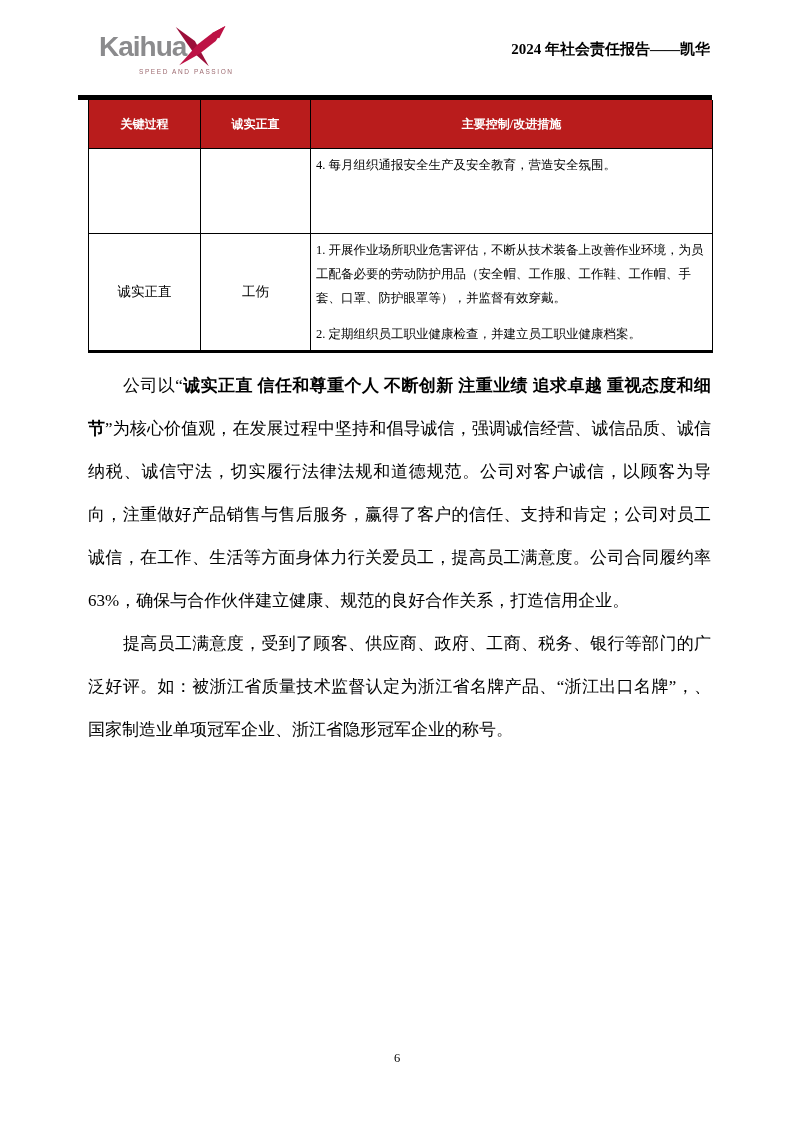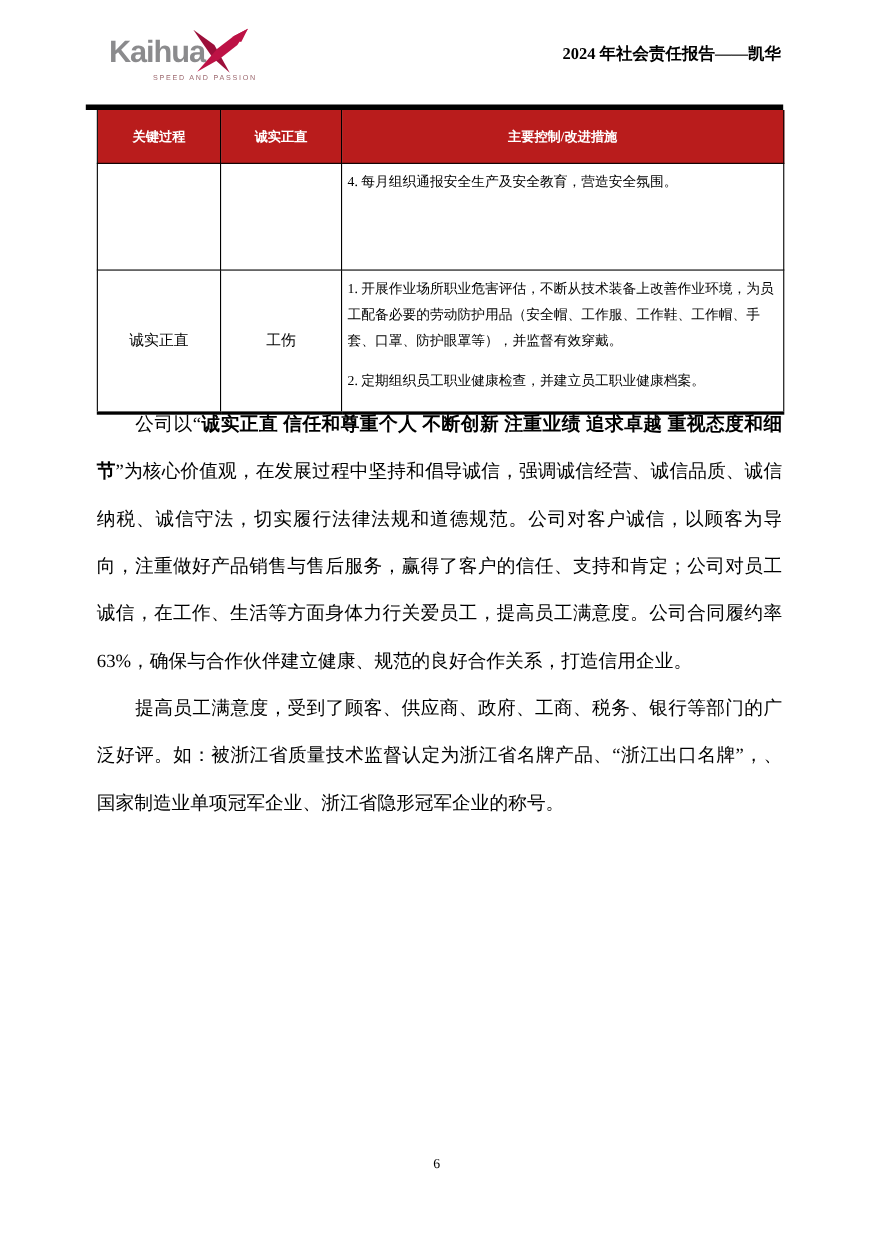--- a/index.html
+++ b/index.html
@@ -38,21 +38,21 @@
   .ctable th, .ctable td { border:1px solid #000; padding:0; }
   .ctable thead th {
     background:#b91c1c; color:#ffffff; font-weight:700;
     font-size:12px; height:48px; text-align:center; border-top:none;
   }
   .ctable td.c-process, .ctable td.c-factor {
     text-align:center; vertical-align:middle; font-size:13.5px;
   }
   .ctable td.c-measures {
     vertical-align:top; text-align:left;
-    padding:4px 7px 16px 5px; font-size:12.5px; line-height:24px;
+    padding:4px 7px 4px 5px; font-size:12.5px; line-height:24px;
   }
   .ctable td.c-measures p { margin:0 0 12px 0; }
   .ctable td.c-measures p:last-child { margin-bottom:0; }
   .ctable tr.r1 td { height:76px; }
   .ctable tr.r2 td { height:106px; }
   .ctable tbody tr:last-child td { border-bottom:3px solid #000; }
 
   
   .body-text {
     position:absolute; left:88px; top:364px; width:623px;

